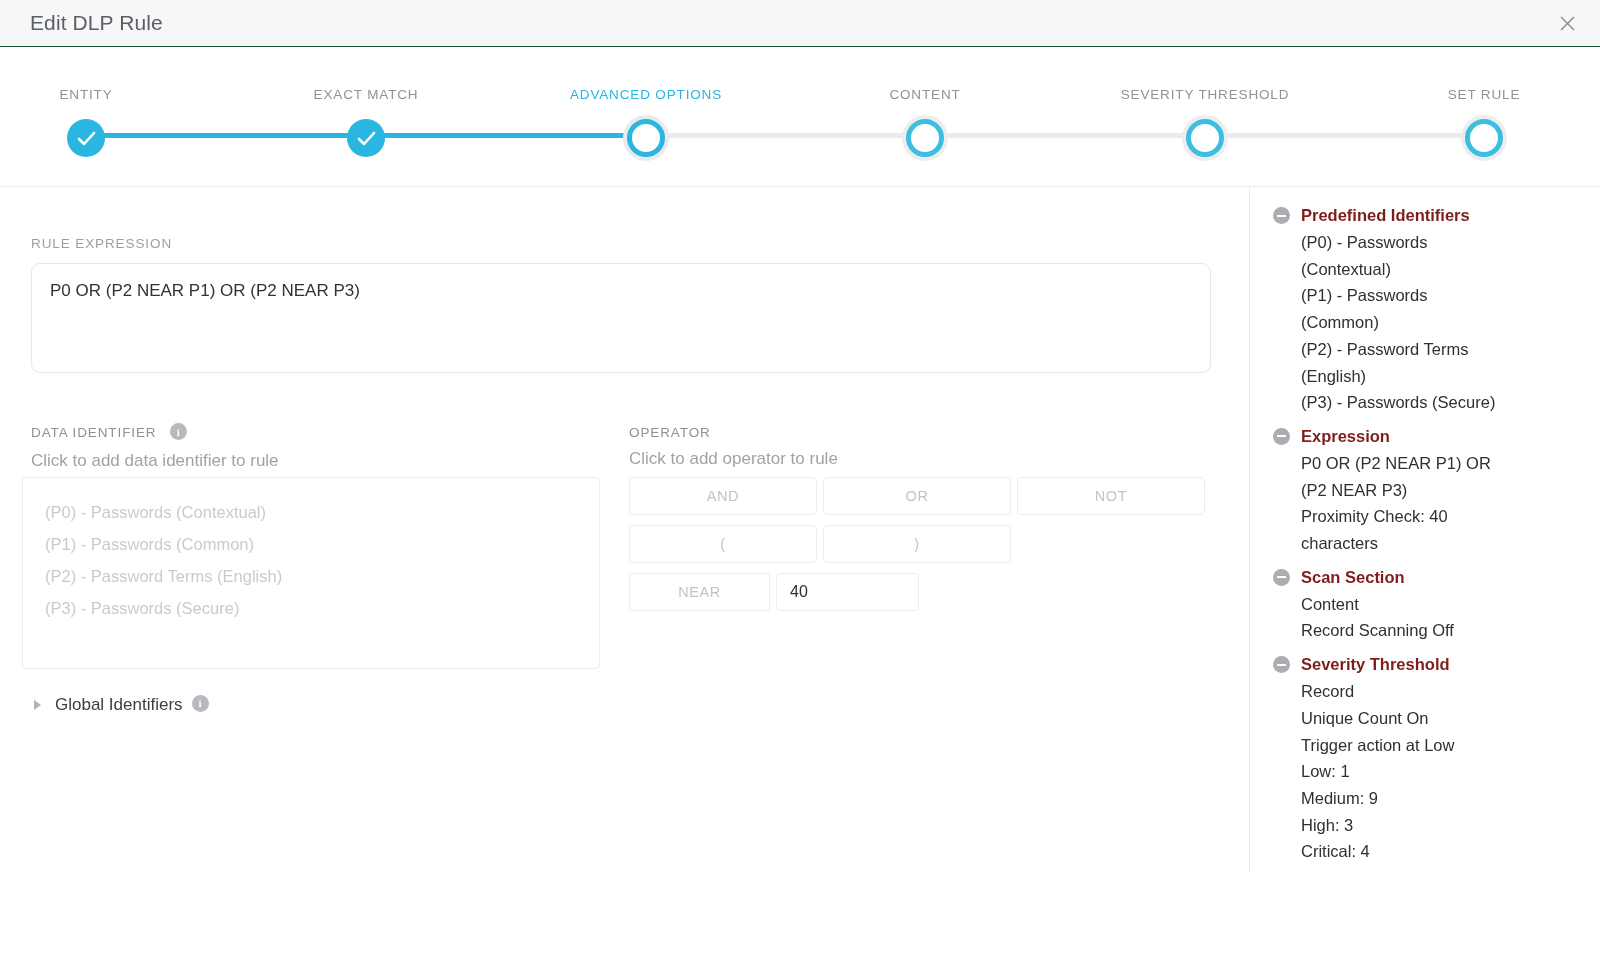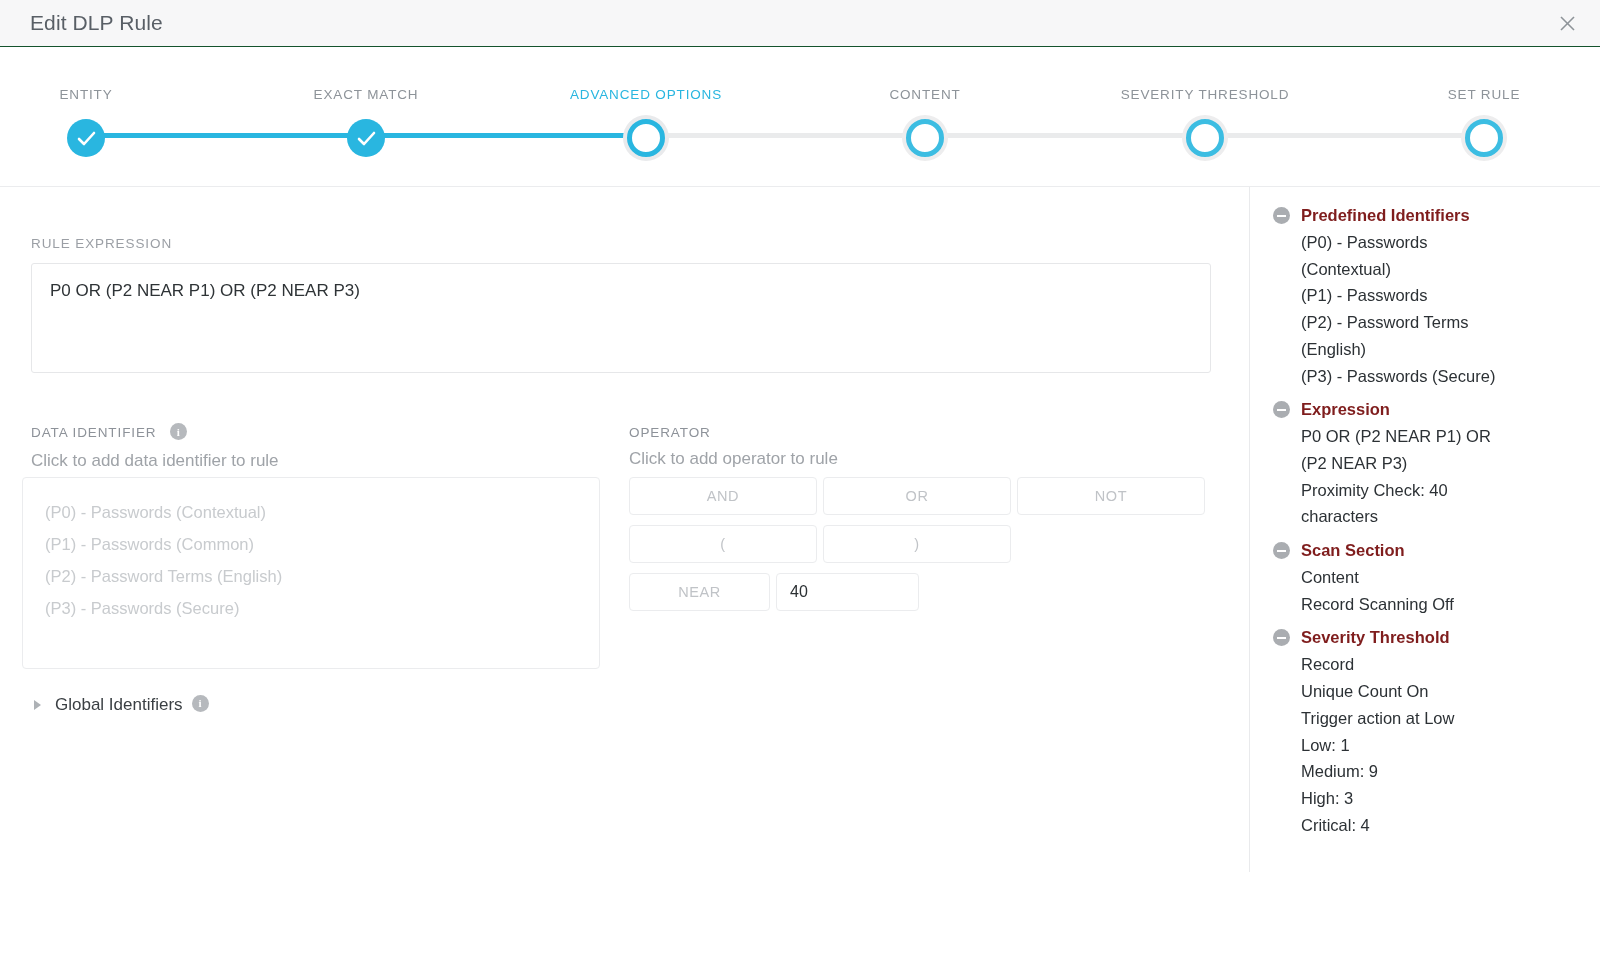--- a/index.html
+++ b/index.html
@@ -119,21 +119,21 @@
     color: #9b9fa5; font-weight: 400;
   }
   .section-label.dark { color: #8d9299; }
 
   
   .rule-label { position: absolute; left: 31px; top: 49px; }
   .rule-box {
     position: absolute; left: 31px; top: 76px;
     width: 1180px; height: 110px;
     border: 1px solid #e6e7e9;
-    border-radius: 3px;
+    border-radius: 9px;
     background: #ffffff;
     padding: 16px 18px;
     font-size: 17px; color: #2e3336;
     font-family: "Liberation Sans", sans-serif;
     resize: none;
     outline: none;
     line-height: 1.3;
   }
 
   
@@ -392,20 +392,21 @@
         <div class="sb-group">
           <div class="sb-head">
             <span class="sb-minus">
                 <i></i>
               </span>
             <span class="sb-title">Predefined Identifiers</span>
           </div>
           <div class="sb-line">(P0) - Passwords</div>
           <div class="sb-line">(Contextual)</div>
           <div class="sb-line">(P1) - Passwords</div>
+          <div class="sb-line">(Common)</div>
           <div class="sb-line">(P2) - Password Terms</div>
           <div class="sb-line">(English)</div>
           <div class="sb-line">(P3) - Passwords (Secure)</div>
         </div>
 
         <div class="sb-group">
           <div class="sb-head">
             <span class="sb-minus">
                 <i></i>
               </span>

